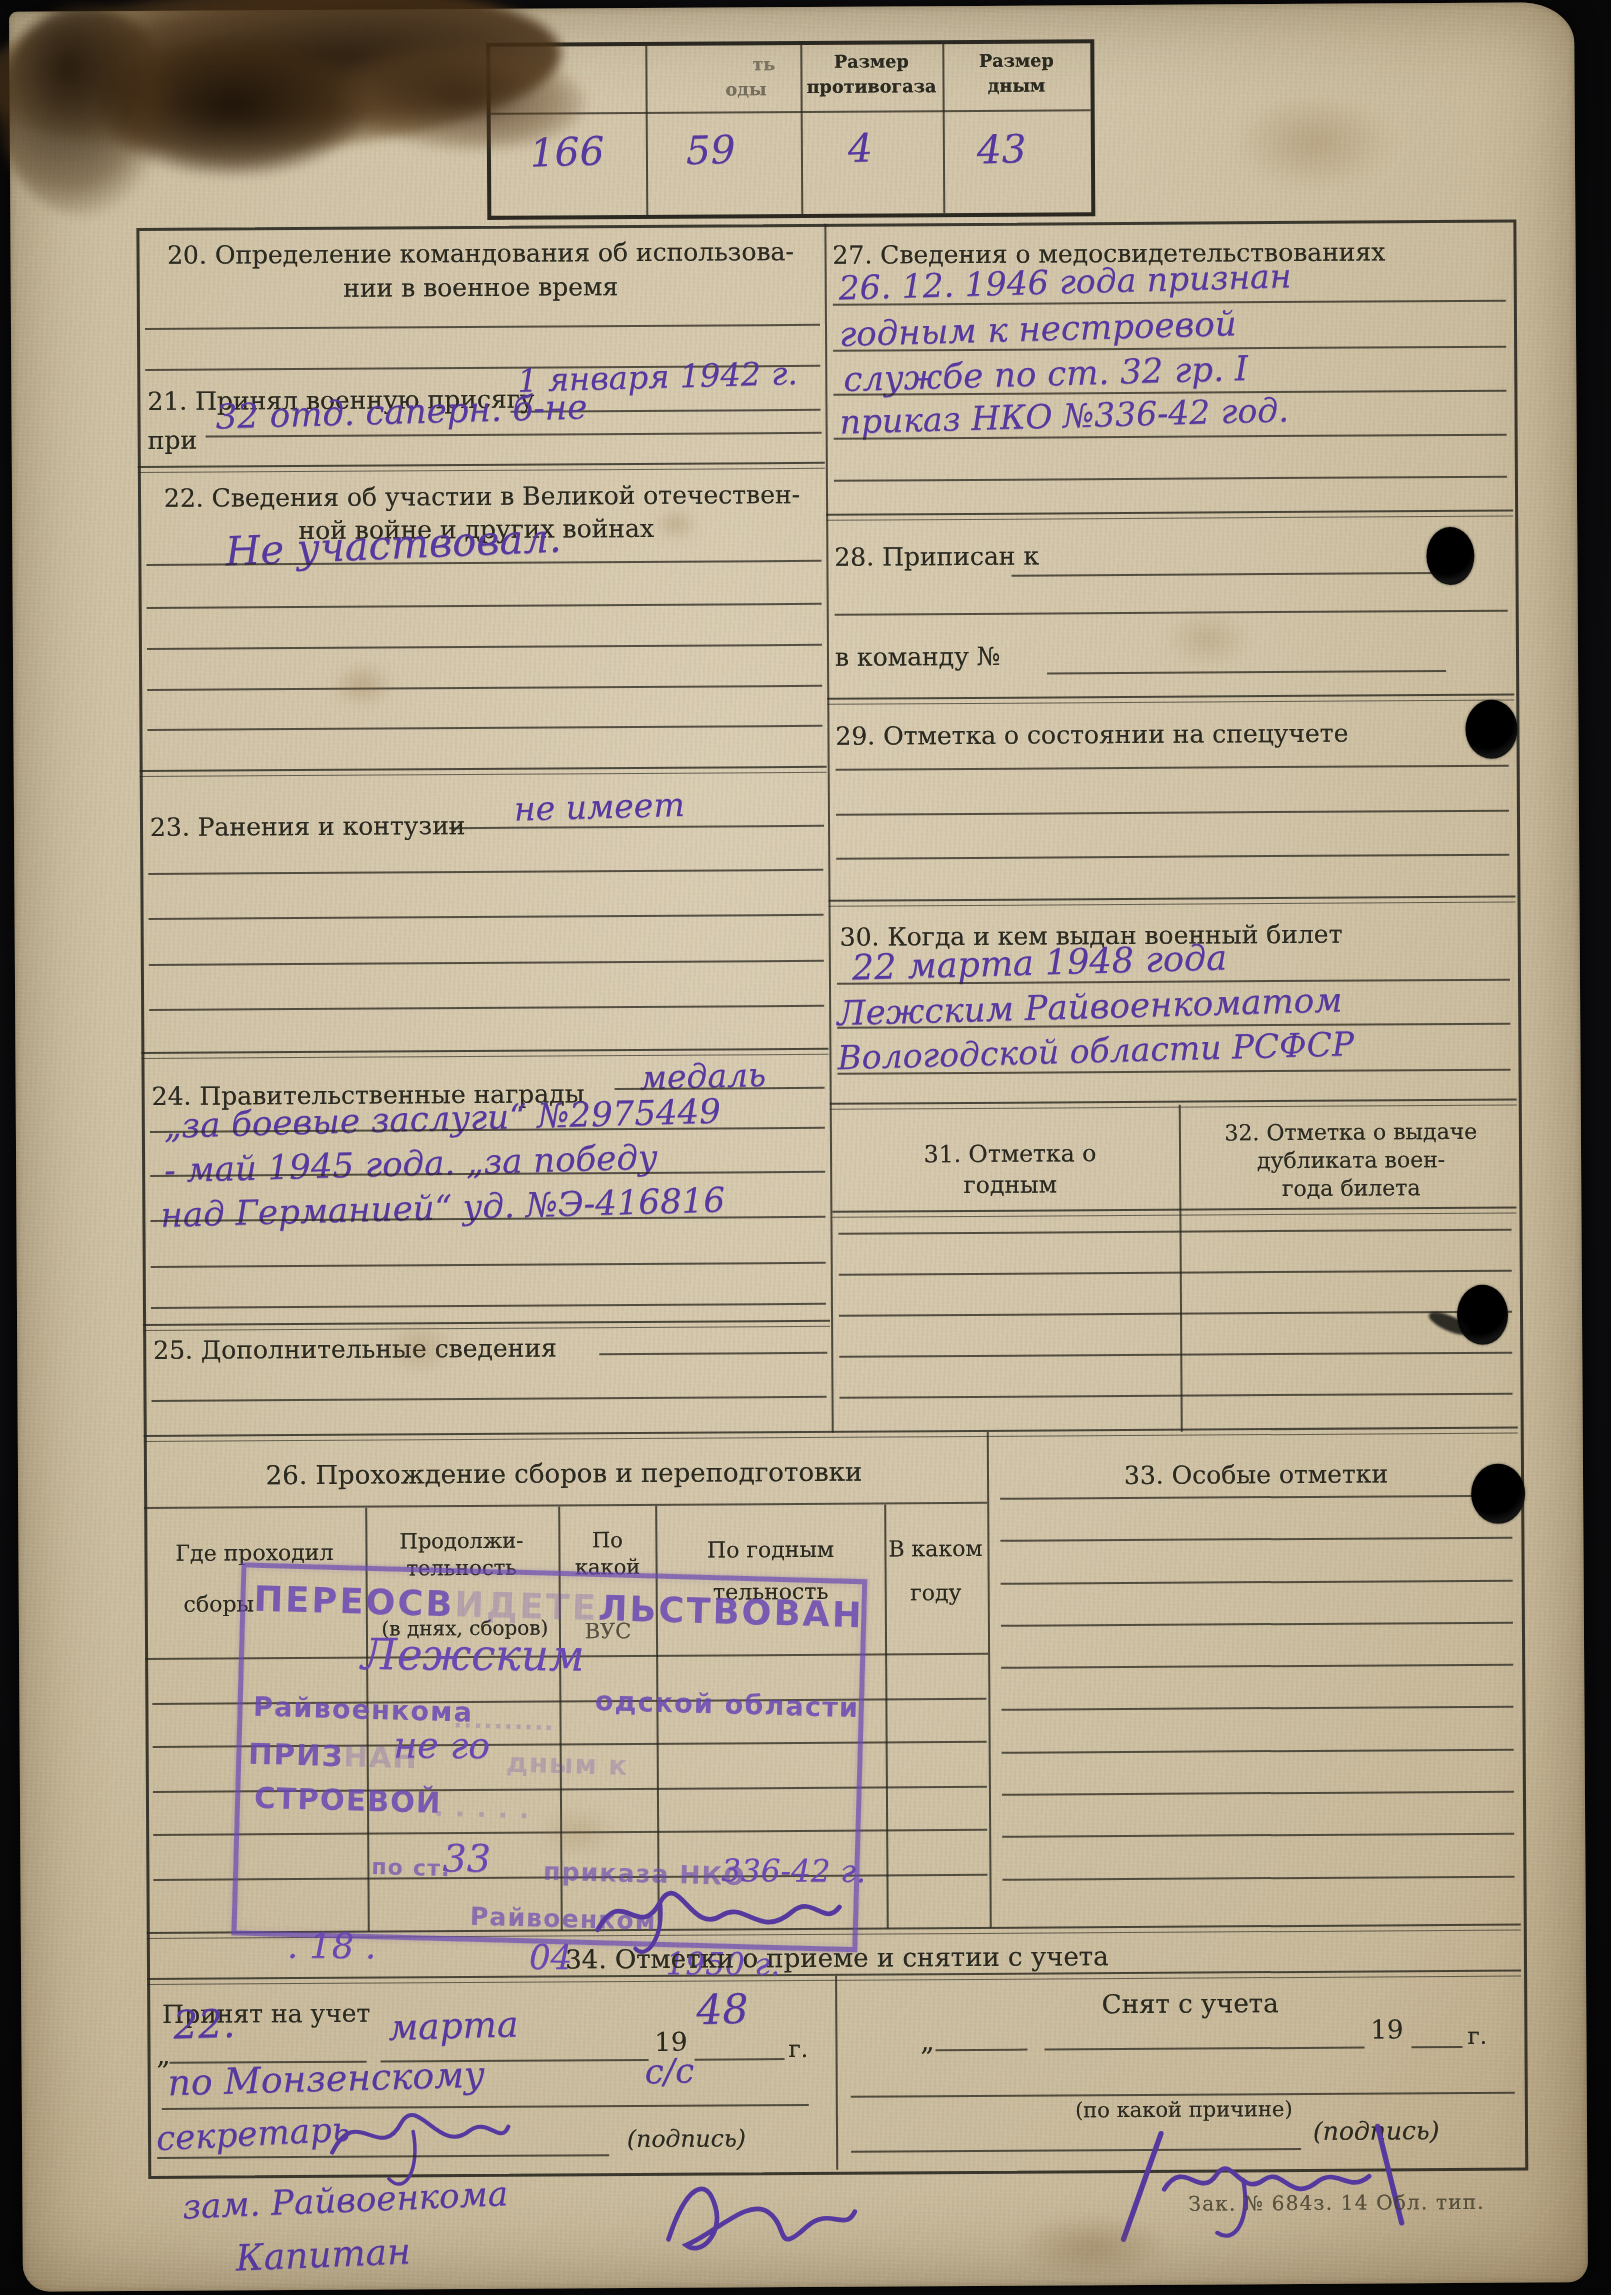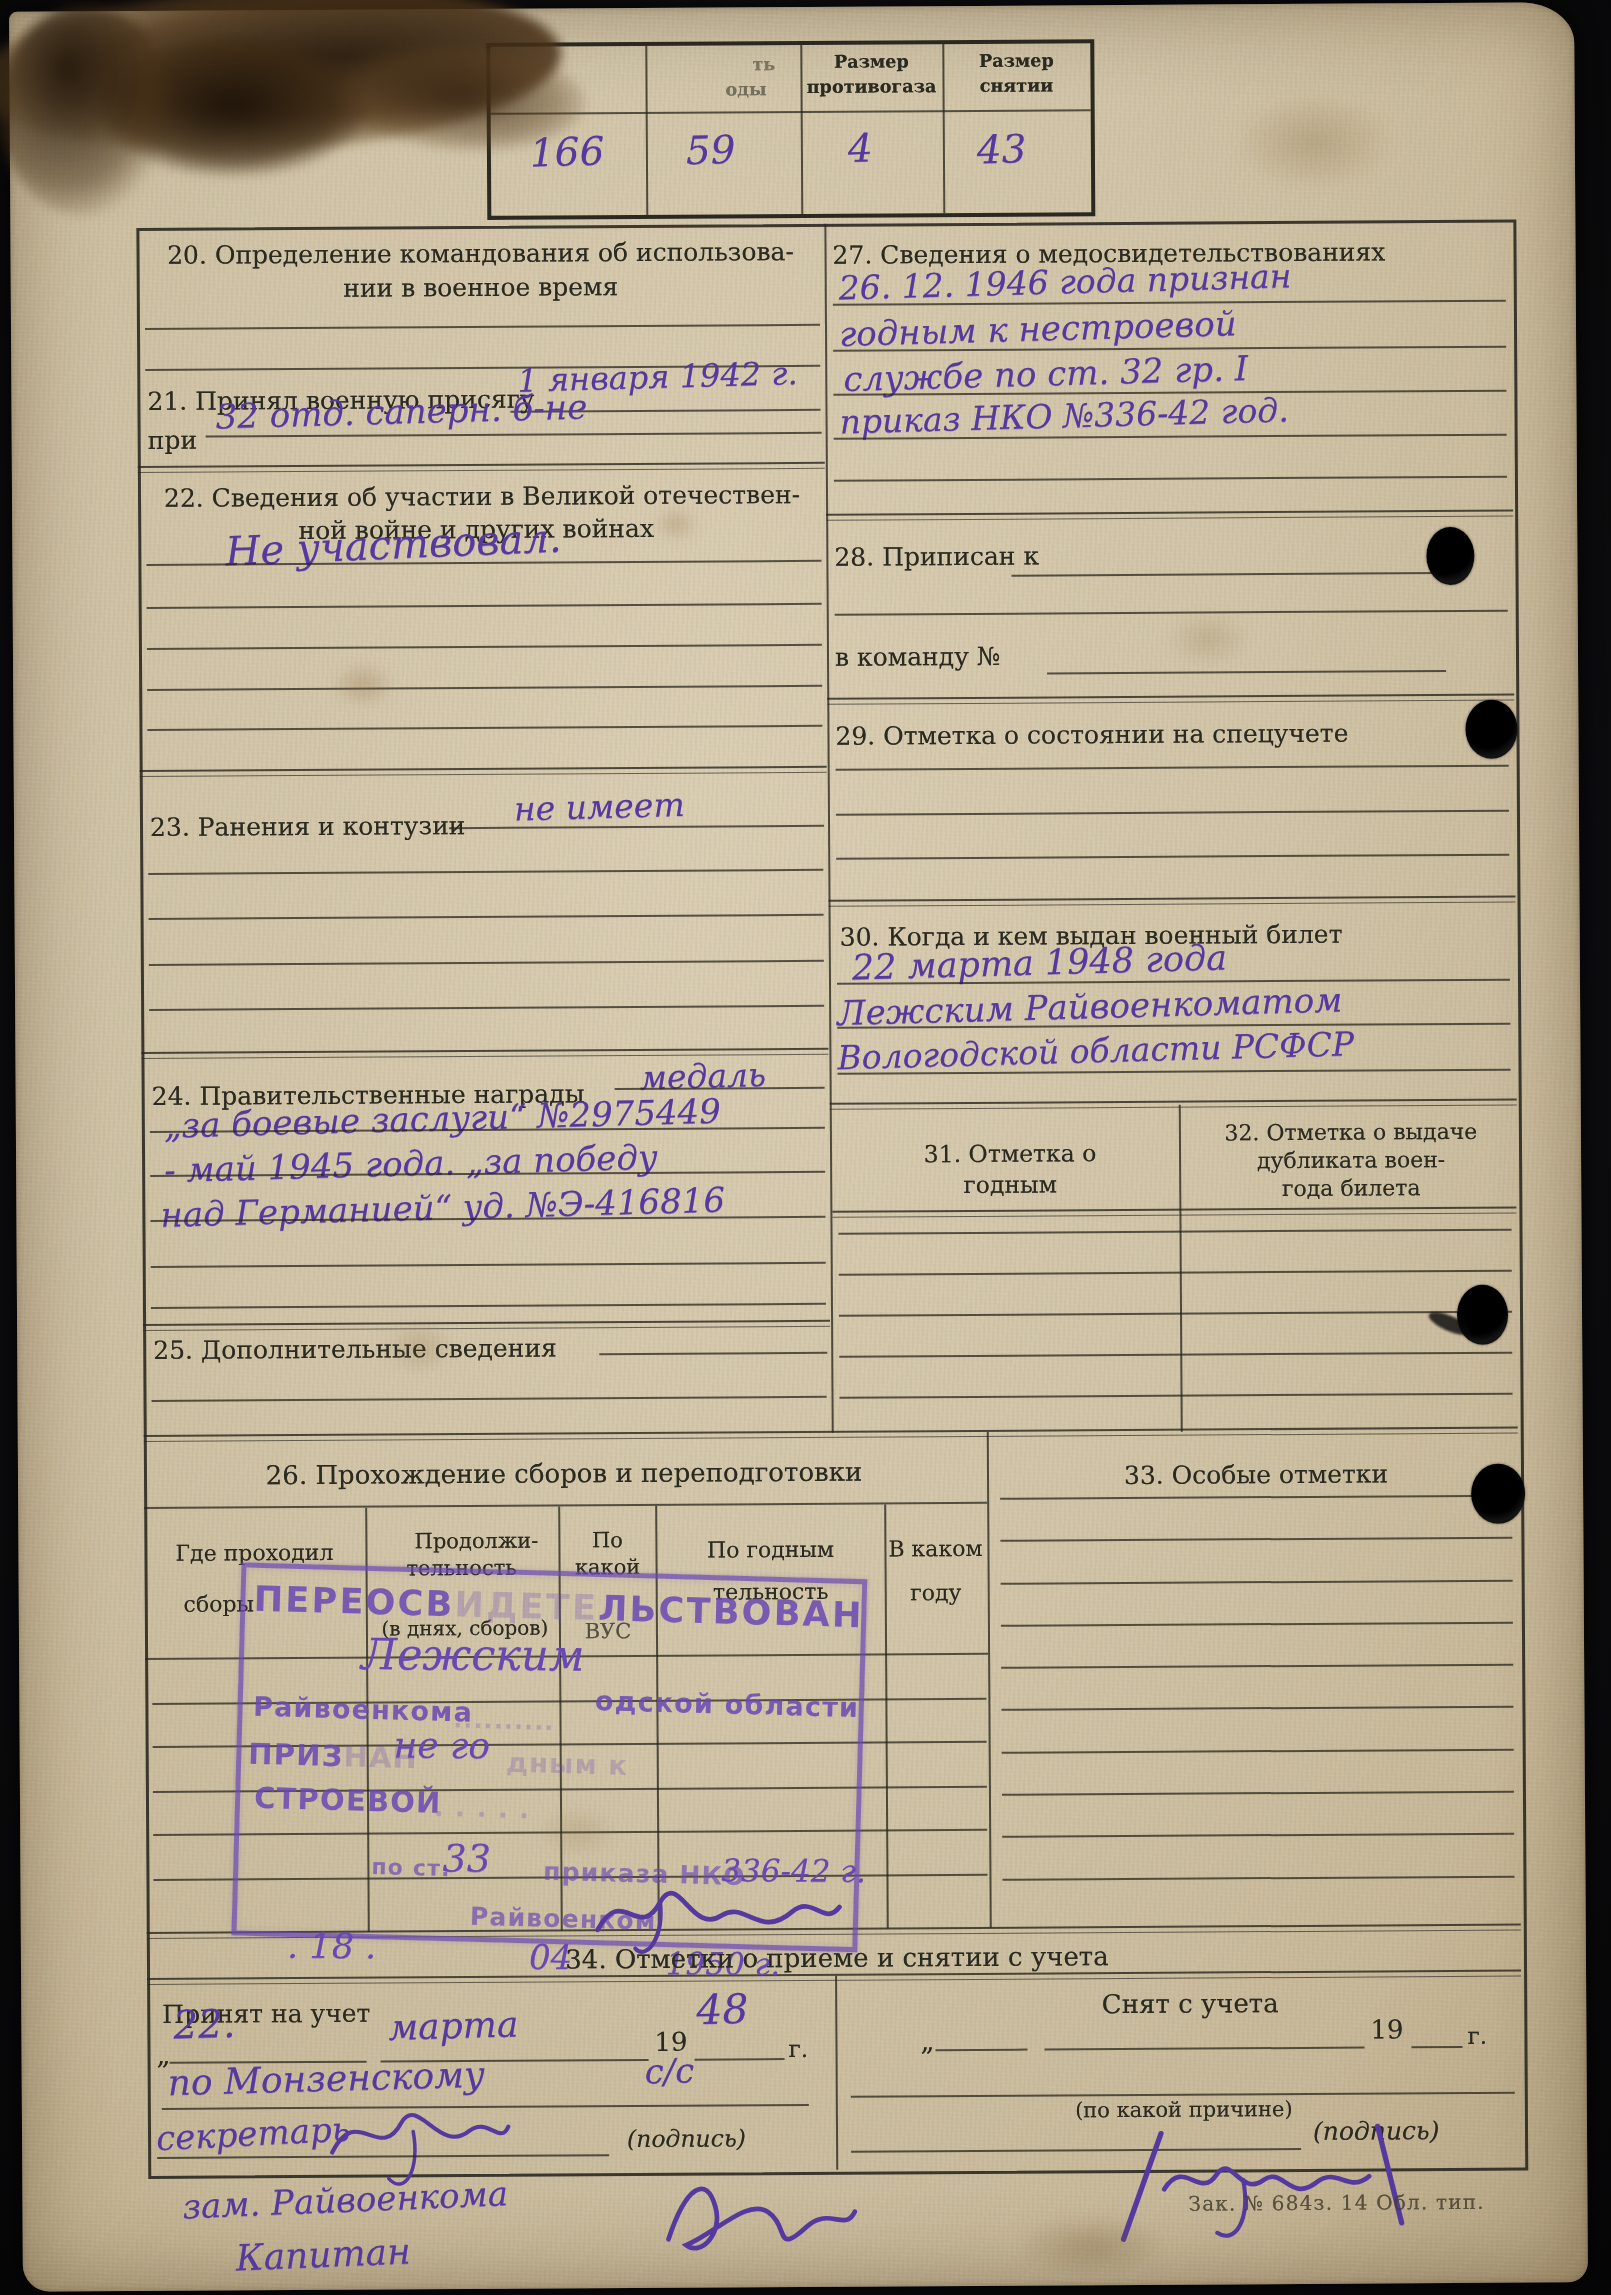--- a/index.html
+++ b/index.html
@@ -37,21 +37,21 @@
   <div style="position:absolute;left:477px;top:34px;width:600px;height:169px;border:4.1px solid rgba(28,27,22,.92);">
     <div class="vl" style="left:155px;top:0;height:100%;"></div>
     <div class="vl" style="left:310px;top:0;height:100%;"></div>
     <div class="vl" style="left:452px;top:0;height:100%;"></div>
     <div class="rl" style="left:0;top:66px;width:100%;"></div>
     <div class="t bh" style="left:262px;top:9.4px;opacity:.5;">ть</div>
     <div class="t bh" style="left:235px;top:34px;opacity:.55;">оды</div>
     <div class="t bh ctr" style="left:381px;top:7px;">Размер</div>
     <div class="t bh ctr" style="left:381px;top:32px;">противогаза</div>
     <div class="t bh ctr" style="left:526px;top:7px;">Размер</div>
-    <div class="t bh ctr" style="left:526px;top:32px;">снятии</div>
+    <div class="t bh ctr" style="left:526px;top:32px;">дным</div>
     <div class="hw" style="left:39px;top:83px;font-size:39px;">166</div>
     <div class="hw" style="left:195px;top:82px;font-size:39px;">59</div>
     <div class="hw" style="left:357px;top:81px;font-size:39px;">4</div>
     <div class="hw" style="left:486px;top:83px;font-size:39px;">43</div>
   </div>
 
   <div style="position:absolute;left:126px;top:217px;width:1374px;height:1945px;border:3.5px solid rgba(33,32,26,.85);"></div>
   <div class="vl" style="left:814px;top:217px;height:1209px;"></div>
   <div class="vl" style="left:969px;top:1426px;height:496px;"></div>
   <div class="vl" style="left:814px;top:1969px;height:194px;"></div>
@@ -157,21 +157,21 @@
   <div class="rl" style="left:822px;top:1390px;width:673px;"></div>
 
   <div class="t ctr" style="left:546px;top:1450px;font-size:26px;">26. Прохождение сборов и переподготовки</div>
   <div class="rl" style="left:126px;top:1496px;width:843px;"></div>
   <div class="vl" style="left:347px;top:1498px;height:424px;"></div>
   <div class="vl" style="left:540px;top:1498px;height:424px;"></div>
   <div class="vl" style="left:637px;top:1498px;height:424px;"></div>
   <div class="vl" style="left:866px;top:1498px;height:424px;"></div>
   <div class="t ctr" style="left:236px;top:1530px;font-size:22px;">Где проходил</div>
   <div class="t ctr" style="left:200px;top:1581px;font-size:22px;">сборы</div>
-  <div class="t ctr" style="left:458px;top:1520px;font-size:21px;">Продолжи-</div>
+  <div class="t ctr" style="left:443px;top:1520px;font-size:21px;">Продолжи-</div>
   <div class="t ctr" style="left:443px;top:1547px;font-size:21px;">тельность</div>
   <div class="t ctr" style="left:446px;top:1607px;font-size:20px;">(в днях, сборов)</div>
   <div class="t ctr" style="left:589px;top:1520px;font-size:21px;">По</div>
   <div class="t ctr" style="left:589px;top:1547px;font-size:21px;">какой</div>
   <div class="t ctr" style="left:589px;top:1611px;font-size:21px;opacity:.75;">ВУС</div>
   <div class="t ctr" style="left:752px;top:1530px;font-size:22px;">По годным</div>
   <div class="t ctr" style="left:752px;top:1572px;font-size:22px;">тельность</div>
   <div class="t ctr" style="left:917px;top:1530px;font-size:22px;text-align:center;">В каком</div>
   <div class="t ctr" style="left:917px;top:1574px;font-size:22px;">году</div>
   <div class="rl" style="left:126px;top:1647px;width:843px;"></div>

